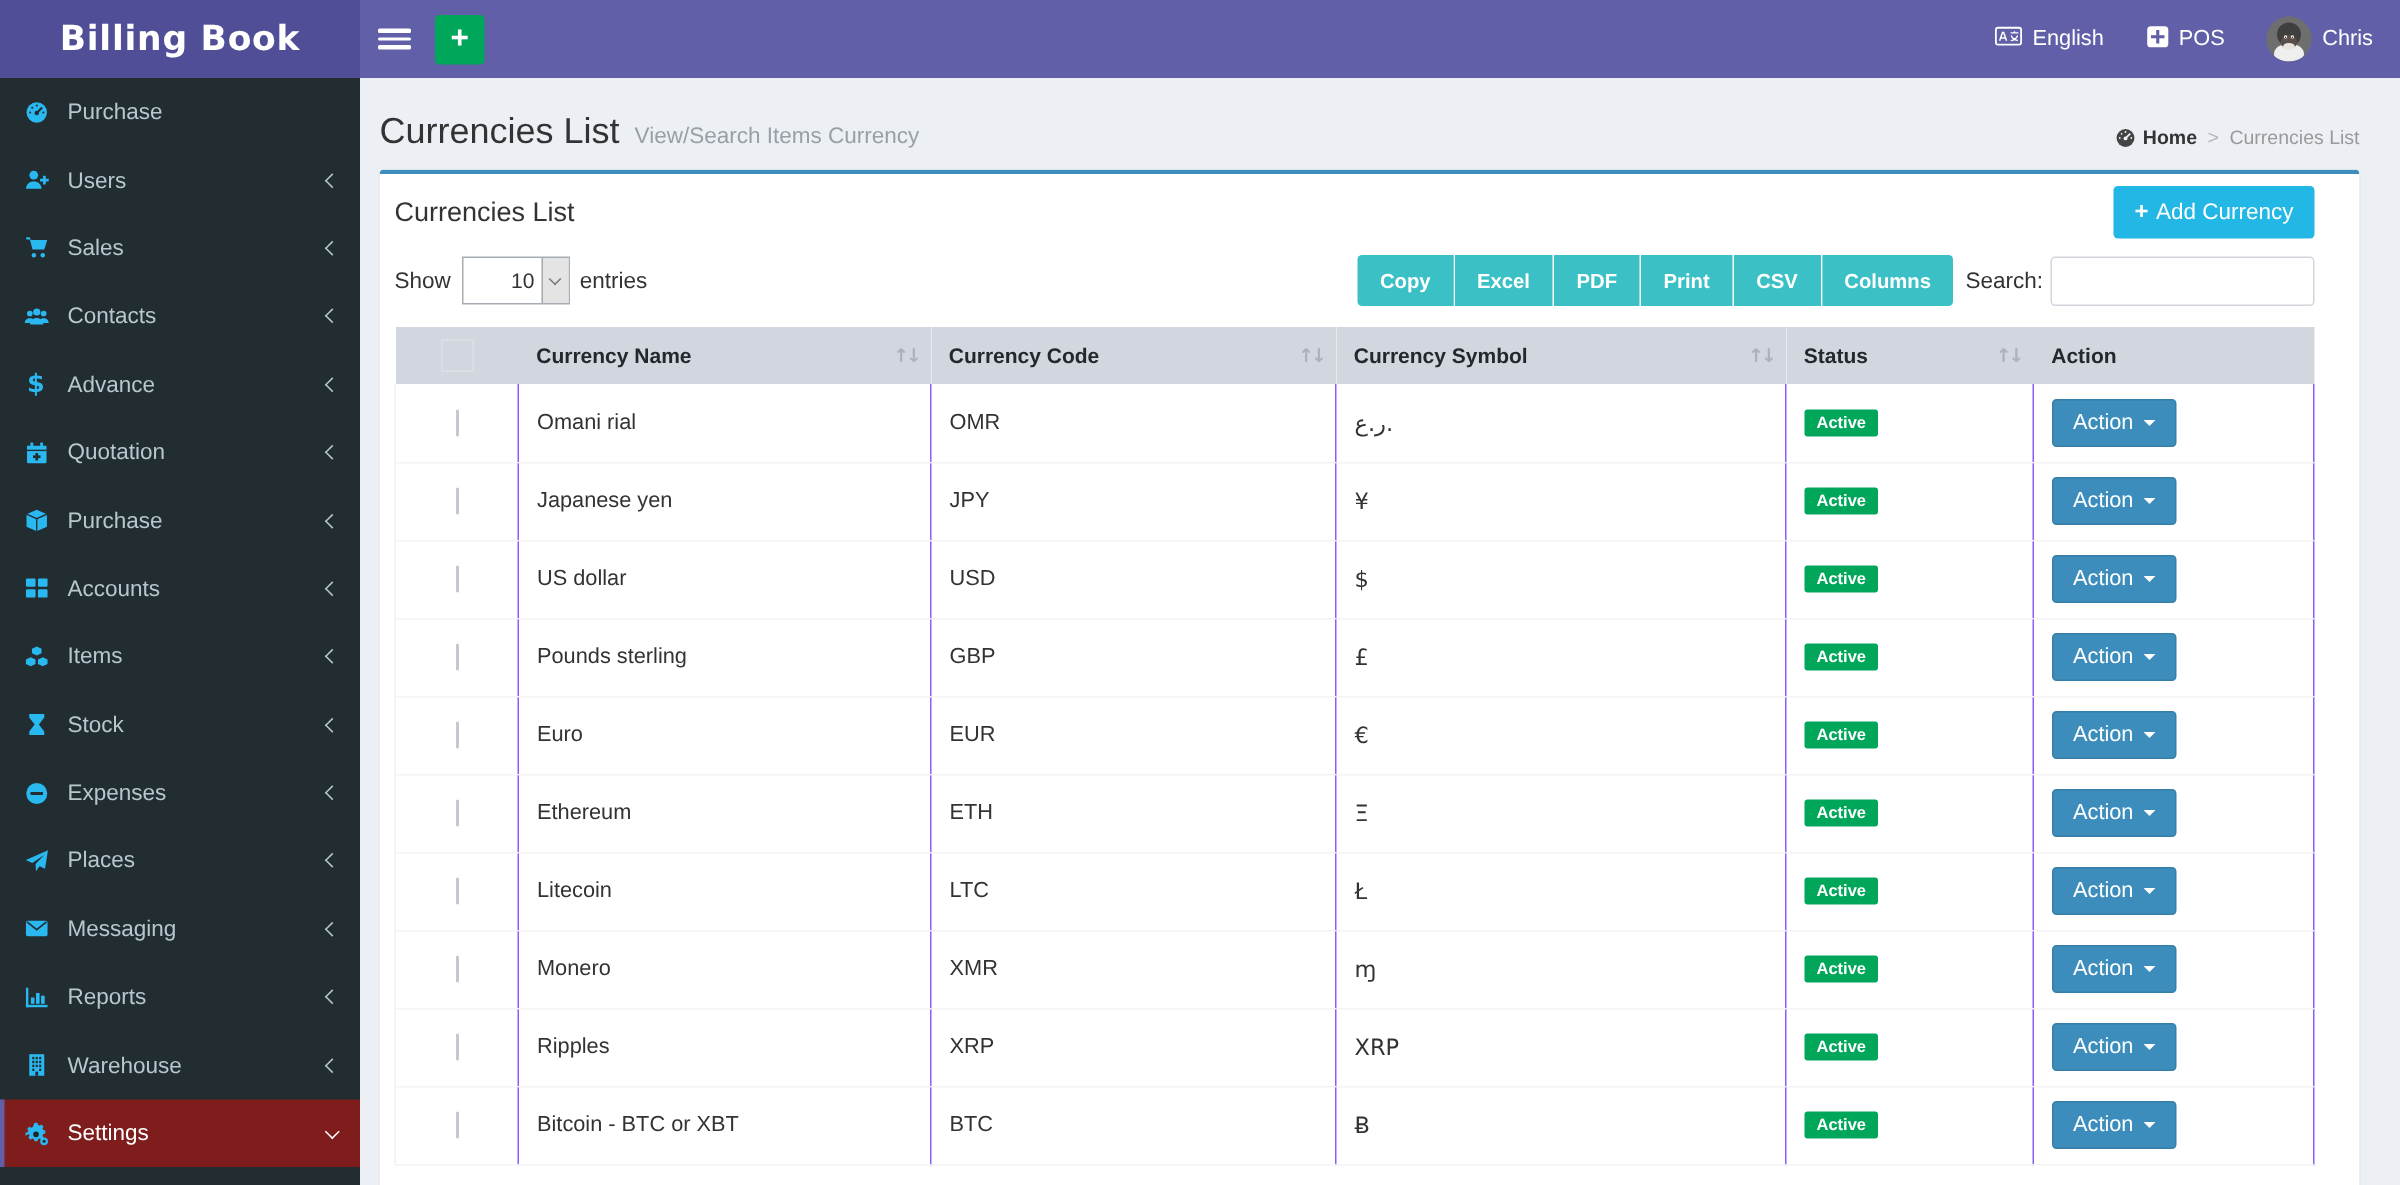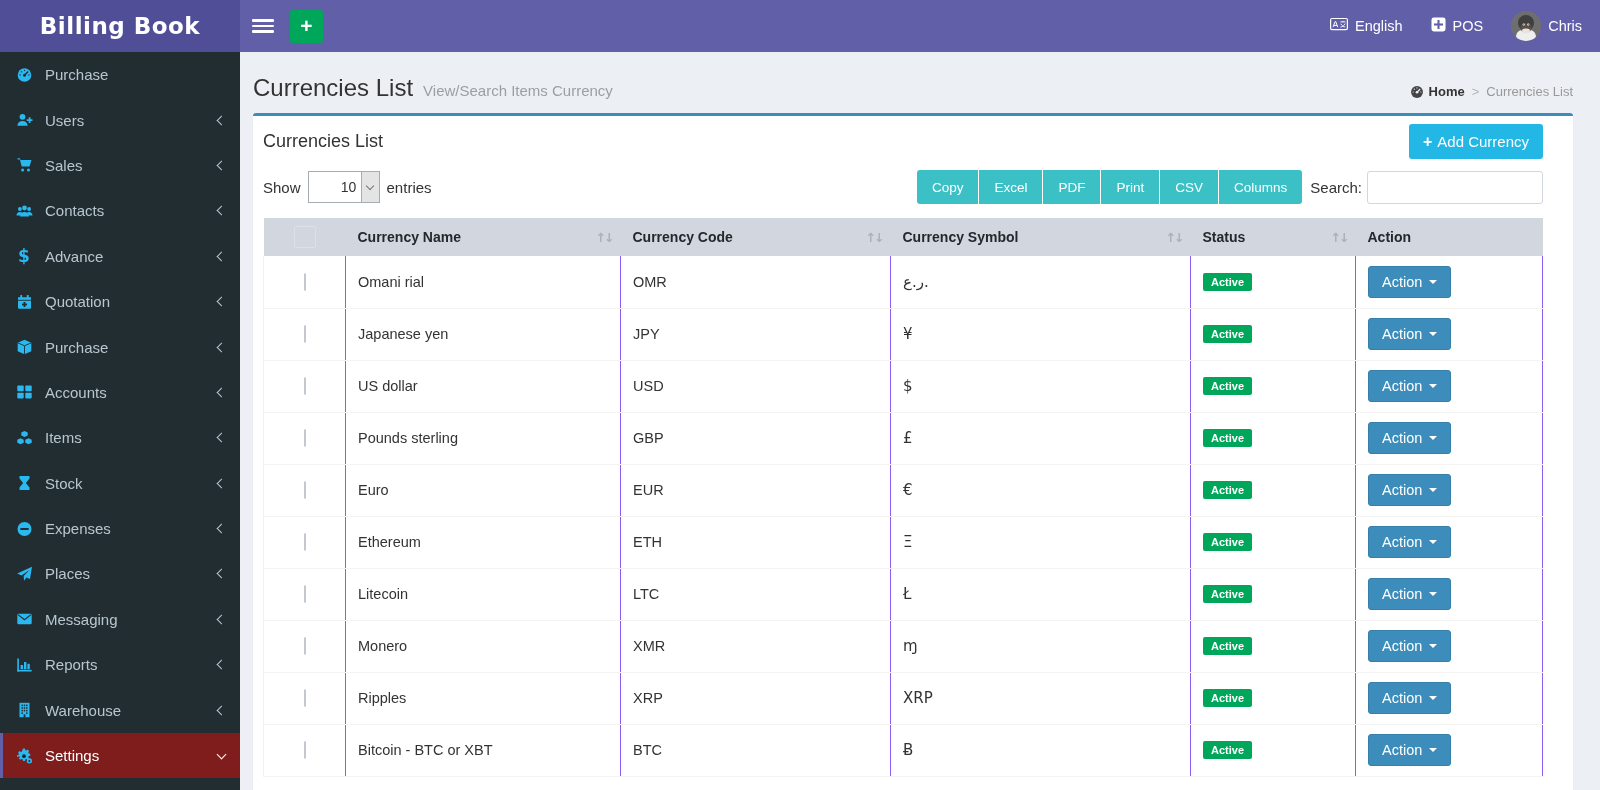--- a/index.html
+++ b/index.html
@@ -73,21 +73,21 @@
 
   
   .dt-toolbar { display:flex; align-items:center; padding:3px 30px 10px 10px; }
   .length { display:flex; align-items:center; gap:7px; font-size:15px; color:#333; }
   .fake-select { width:72px; height:32px; border:1px solid #a5acb3; background:#fff; display:flex; cursor:pointer; }
   .fs-val { flex:1; display:flex; align-items:center; justify-content:center; font-size:14px;padding-left:28px; }
   .fs-arrow { width:18px; background:#e4e4e4; border-left:1px solid #a5acb3; display:flex; align-items:center; justify-content:center; }
   .dt-buttons { margin-left:auto; display:flex; }
   .dt-btn {
     background:var(--teal,#3bc0c6); color:#fff; font-size:13.5px; height:34px; padding:0 15px;
-    border:none; border-right:1px solid #fff; display:flex; align-items:center; cursor:pointer;
+    border:none; border-right:1px solid #fff; display:flex; align-items:center; cursor:pointer;font-weight:bold;
   }
   .dt-btn:first-child { border-radius:3px 0 0 3px; }
   .dt-btn:last-child { border-right:none; border-radius:0 3px 3px 0; }
   .searchbox { display:flex; align-items:center; gap:5px; font-size:15px; color:#333; margin-left:8px; }
   .searchbox input { width:176px; height:33px; border:1px solid #d2d6de; border-radius:3px; padding:0 9px; font-size:14px; outline:none; }
 
   
   .table-wrap { padding:4px 30px 0 10px; }
   table { width:100%; border-collapse:collapse; font-size:14.5px; }
   thead th {

